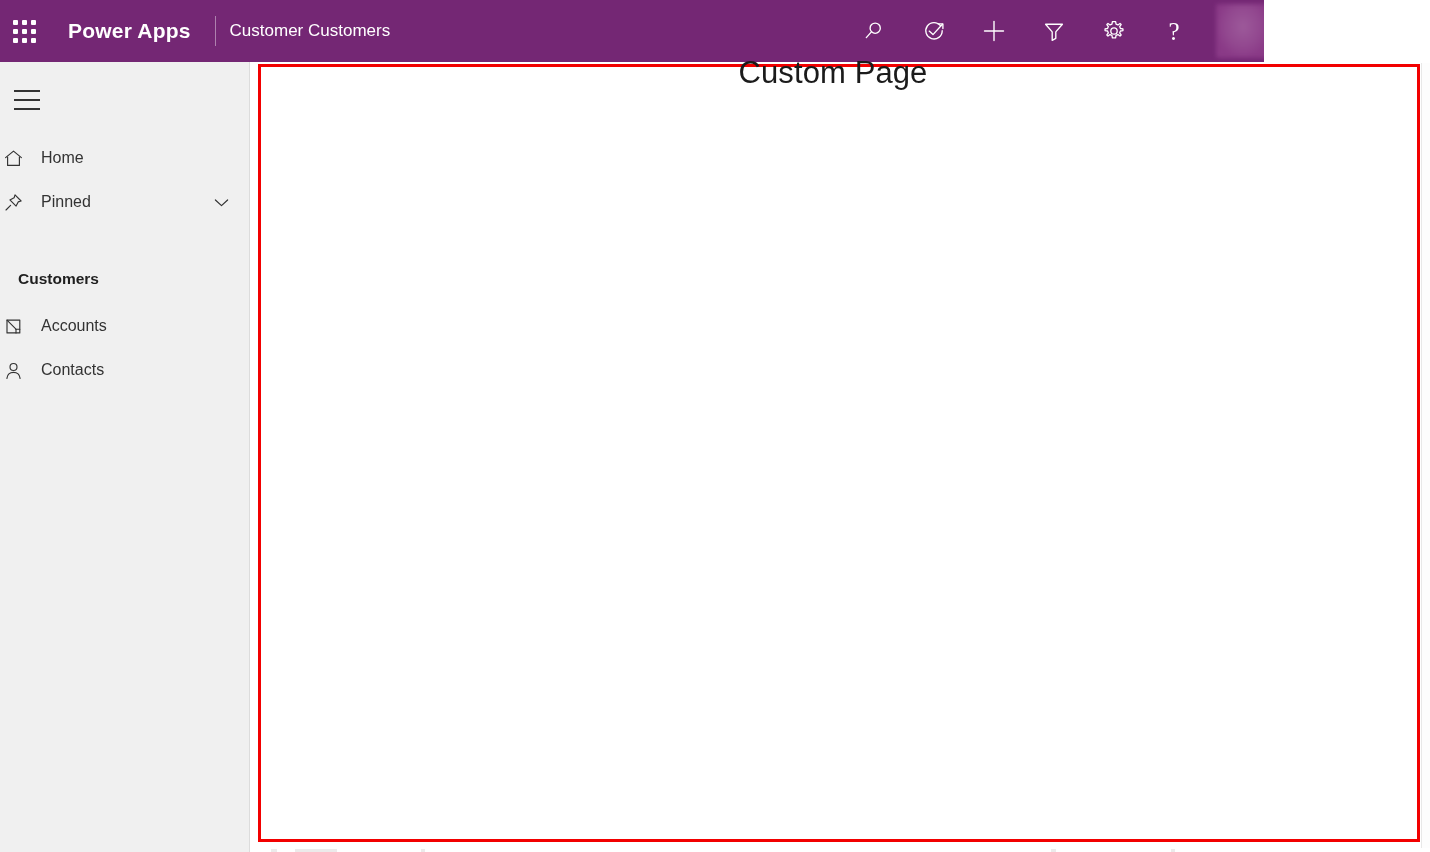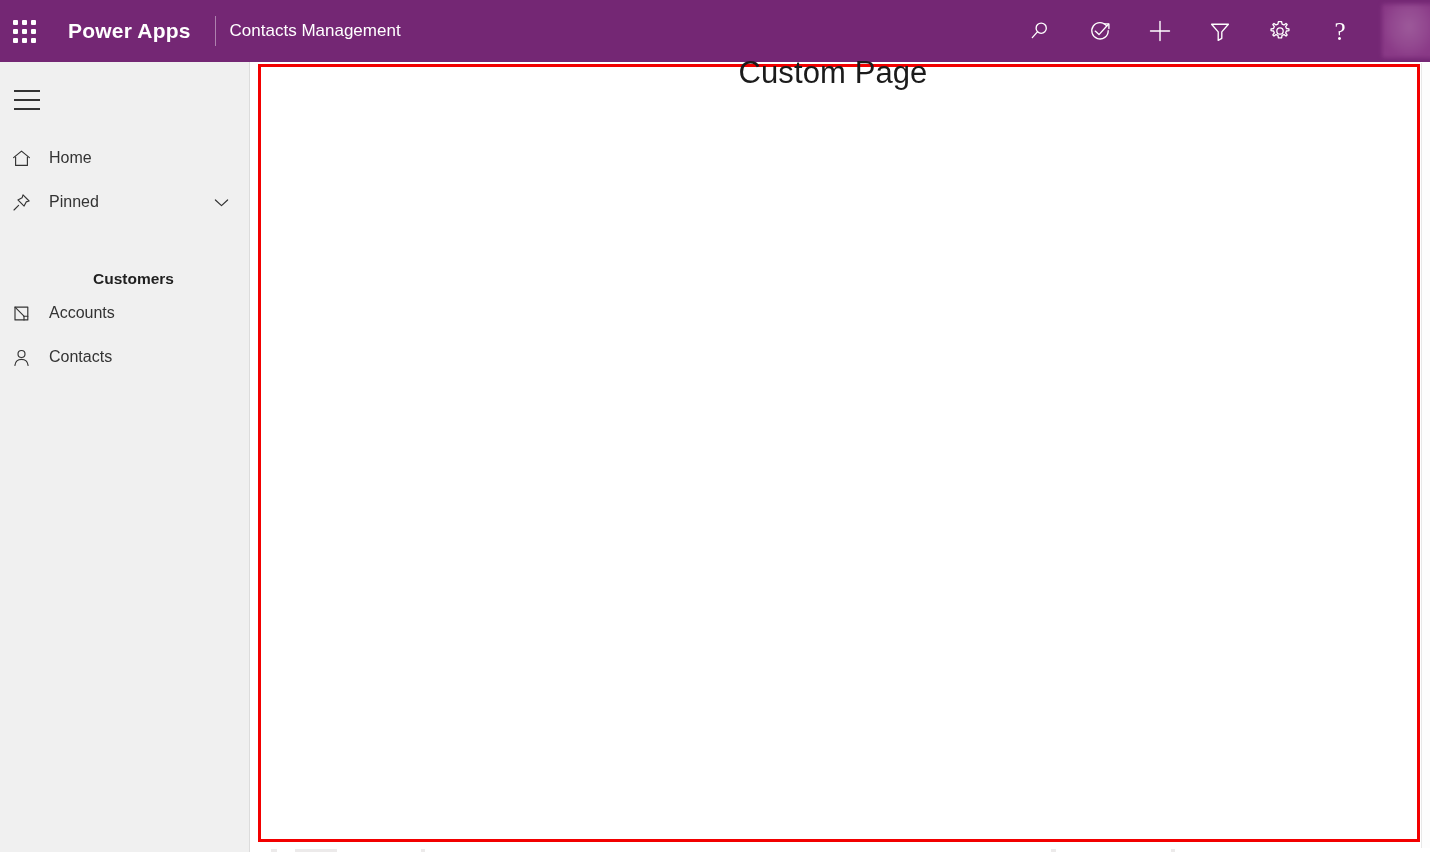--- a/index.html
+++ b/index.html
@@ -17,21 +17,21 @@
     position: relative;
     width: 1430px;
     height: 852px;
     background: #ffffff;
   }
 
   
   #topbar {
     position: absolute;
     top: 0; left: 0;
-    width: 1430px; height: 62px;
+    width: 1264px; height: 62px;
     background: #742774;
     display: flex;
     align-items: center;
     overflow: hidden;
   }
 
   .waffle {
     width: 48px; height: 62px;
     display: flex; align-items: center; justify-content: center;
     cursor: pointer;
@@ -136,21 +136,21 @@
     margin: 3.6px 0;
   }
 
   .nav-list { margin-top: 12px; }
 
   .nav-item {
     position: relative;
     height: 44px;
     display: flex;
     align-items: center;
-    padding-left: 10px;
+    padding-left: 2px;
     cursor: pointer;
     text-align: right;
   }
 
   .nav-icon {
     width: 22px; height: 22px;
     flex: 0 0 22px;
     display: flex; align-items: center; justify-content: center;
     color: #333333;
   }
@@ -165,25 +165,24 @@
 
   .nav-chevron {
     position: absolute;
     right: 17px;
     width: 22px; height: 22px;
     display: flex; align-items: center; justify-content: center;
     color: #333333;
   }
 
   .group-header {
-    margin: 46px 0 3px 18px;
+    margin: 46px 0 16px 18px;
     font-size: 15.5px;
     font-weight: bold;
     color: #1f1f1f;
-    text-align: center;
   }
 
   
   #content-region {
     position: absolute;
     top: 62px; left: 251px;
     width: 1179px;
     height: 790px;
     background: #ffffff;
   }
@@ -258,21 +257,21 @@
         <i></i>
         <i></i>
         <i></i>
       </div>
     </div>
 
     <div class="brand">Power Apps</div>
 
     <div class="brand-sep"></div>
 
-    <div class="appname">Contacts Management</div>
+    <div class="appname">Customer Customers</div>
 
     <div class="topbar-spacer"></div>
 
     <div class="cmd-icons">
 
       <div class="cmd-btn">
         <svg width="24" height="24" viewBox="0 0 24 24" fill="none" stroke="#ffffff" stroke-width="1.35" stroke-linecap="round">
           <circle cx="13.2" cy="9.2" r="5.1"></circle>
           <line x1="9.4" y1="12.9" x2="4.3" y2="18.6"></line>
         </svg>

